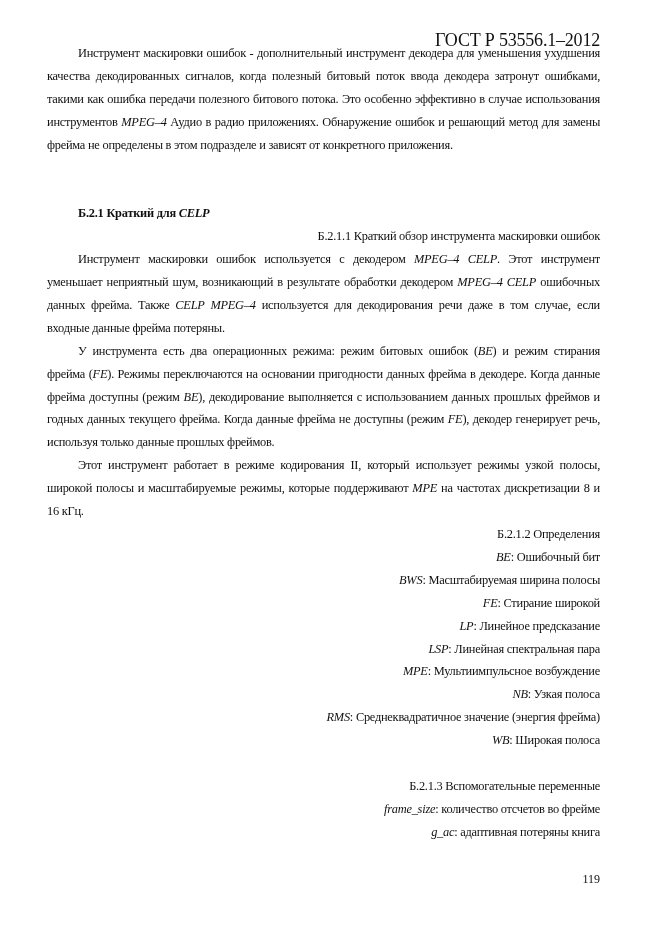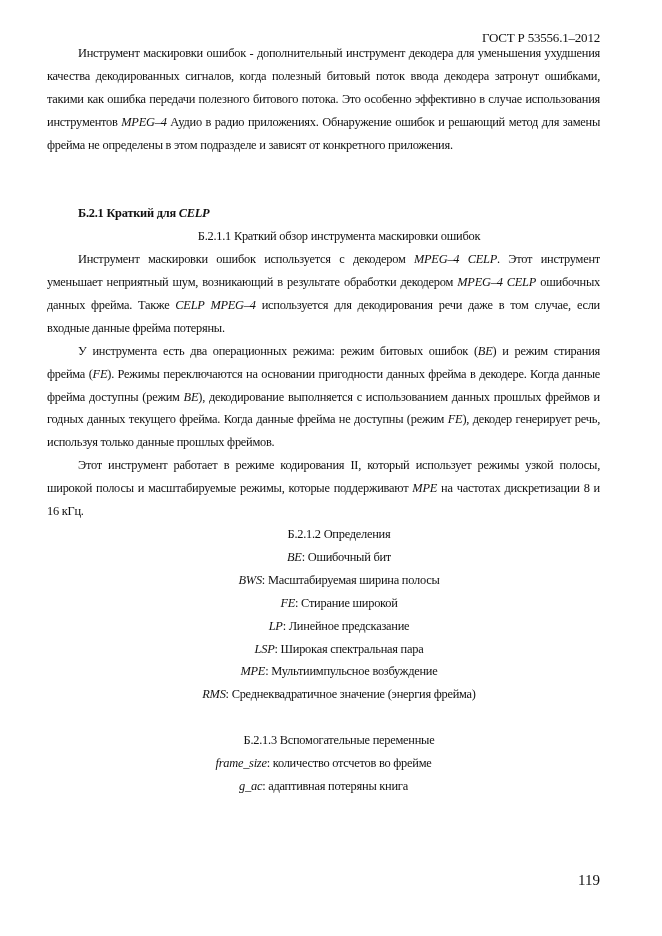--- a/index.html
+++ b/index.html
@@ -1,26 +1,26 @@
 <!DOCTYPE html>
 <html><head>
 <meta charset="utf-8">
 <style>
   html, body { margin: 0; padding: 0; background: #ffffff; }
   body { width: 662px; height: 936px; position: relative; overflow: hidden;
          font-family: "Liberation Serif", "DejaVu Serif", serif; color: #111; }
-  .header { position: absolute; top: 30px; right: 62px; font-size: 13px; letter-spacing: -0.2px; }
+  .header { position: absolute; top: 30px; right: 62px; font-size: 18px; letter-spacing: -0.2px; }
   .content { position: absolute; left: 47px; top: 42px; width: 553px; font-size: 12.4px; line-height: 22.9px; letter-spacing: -0.25px; }
   p { margin: 0; text-align: justify; }
   .ind { text-indent: 31px; }
-  .item { padding-left: 31px; text-align: center; }
+  .item { padding-left: 31px; text-align: right; }
   .gap { height: 22.9px; }
   .h { padding-left: 31px; font-weight: bold; }
   i { font-style: italic; }
-  .pagenum { position: absolute; top: 872px; right: 62px; font-size: 15px; margin-left: 36px; }
+  .pagenum { position: absolute; top: 872px; right: 62px; font-size: 12px; margin-left: 36px; }
 </style>
 </head>
 <body>
 
 <div class="header">ГОСТ Р 53556.1–2012</div>
 
 <div class="content">
   <p class="ind rich"><span>Инструмент маскировки ошибок - дополнительный инструмент декодера для уменьшения ухудшения качества декодированных сигналов, когда полезный битовый поток ввода декодера затронут ошибками, такими как ошибка передачи полезного битового потока. Это особенно эффективно в случае использования инструментов </span><i>MPEG–4</i><span> Аудио в радио приложениях. Обнаружение ошибок и решающий метод для замены фрейма не определены в этом подразделе и зависят от конкретного приложения.</span></p>
   <div class="gap"></div>
   <div class="gap"></div>
@@ -28,23 +28,25 @@
   <p class="item">Б.2.1.1 Краткий обзор инструмента маскировки ошибок</p>
   <p class="ind rich"><span>Инструмент маскировки ошибок используется с декодером </span><i>MPEG–4 CELP</i><span>. Этот инструмент уменьшает неприятный шум, возникающий в результате обработки декодером </span><i>MPEG–4 CELP</i><span> ошибочных данных фрейма. Также </span><i>CELP MPEG–4</i><span> используется для декодирования речи даже в том случае, если входные данные фрейма потеряны.</span></p>
   <p class="ind rich"><span>У инструмента есть два операционных режима: режим битовых ошибок (</span><i>BE</i><span>) и режим стирания фрейма (</span><i>FE</i><span>). Режимы переключаются на основании пригодности данных фрейма в декодере. Когда данные фрейма доступны (режим </span><i>BE</i><span>), декодирование выполняется с использованием данных прошлых фреймов и годных данных текущего фрейма. Когда данные фрейма не доступны (режим </span><i>FE</i><span>), декодер генерирует речь, используя только данные прошлых фреймов.</span></p>
   <p class="ind rich"><span>Этот инструмент работает в режиме кодирования II, который использует режимы узкой полосы, широкой полосы и масштабируемые режимы, которые поддерживают </span><i>MPE</i><span> на частотах дискретизации 8 и 16 кГц.</span></p>
   <p class="item">Б.2.1.2 Определения</p>
   <div>
       <p class="item"><i>BE</i><span>: Ошибочный бит</span></p>
       <p class="item"><i>BWS</i><span>: Масштабируемая ширина полосы</span></p>
       <p class="item"><i>FE</i><span>: Стирание широкой</span></p>
       <p class="item"><i>LP</i><span>: Линейное предсказание</span></p>
-      <p class="item"><i>LSP</i><span>: Широкая спектральная пара</span></p>
+      <p class="item"><i>LSP</i><span>: Линейная спектральная пара</span></p>
       <p class="item"><i>MPE</i><span>: Мультиимпульсное возбуждение</span></p>
+      <p class="item"><i>NB</i><span>: Узкая полоса</span></p>
       <p class="item"><i>RMS</i><span>: Среднеквадратичное значение (энергия фрейма)</span></p>
+      <p class="item"><i>WB</i><span>: Широкая полоса</span></p>
     </div>
   <div class="gap"></div>
   <p class="item">Б.2.1.3 Вспомогательные переменные</p>
   <div style="margin-left:-31px">
       <p class="item"><i>frame_size</i><span>: количество отсчетов во фрейме</span></p>
       <p class="item"><i>g_ac</i><span>: адаптивная потеряны книга</span></p>
     </div>
 </div>
 
 <div class="pagenum">119</div>

